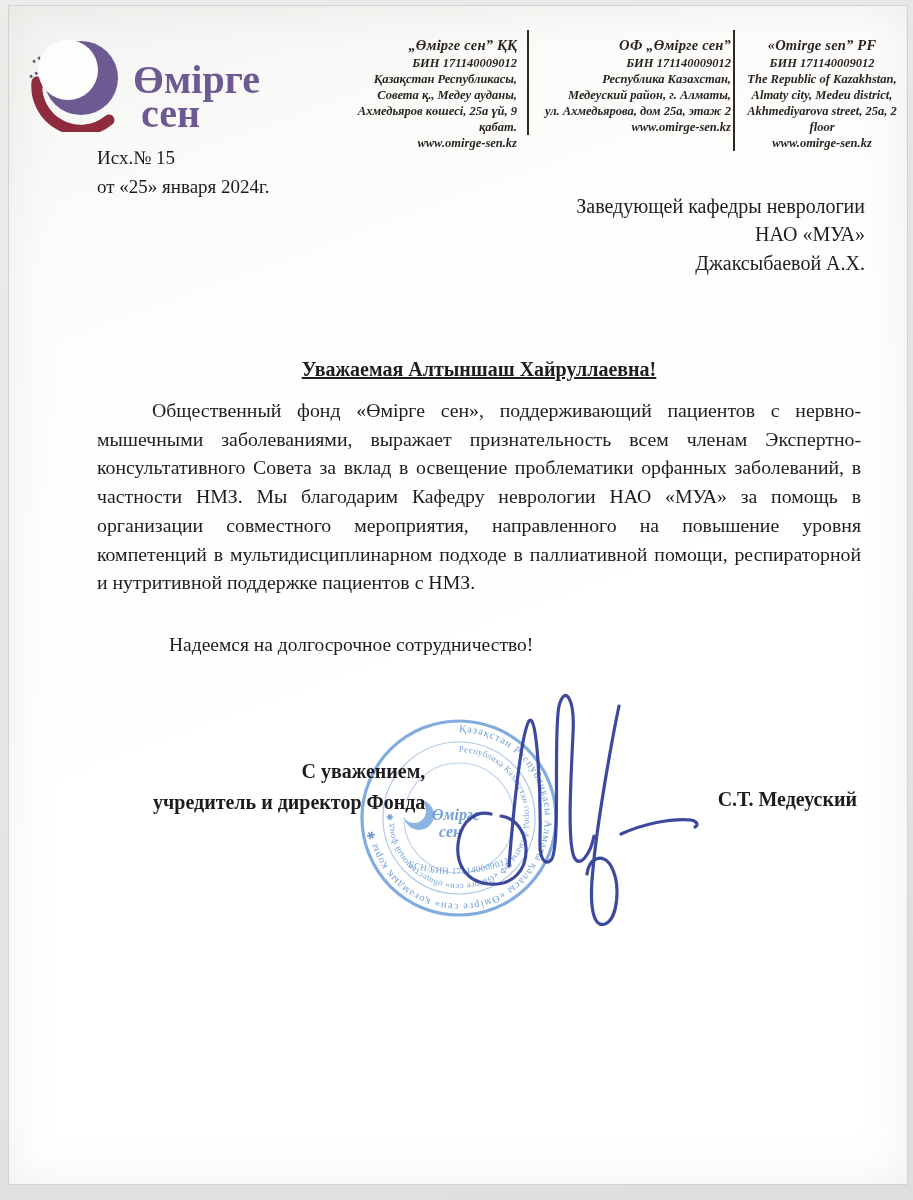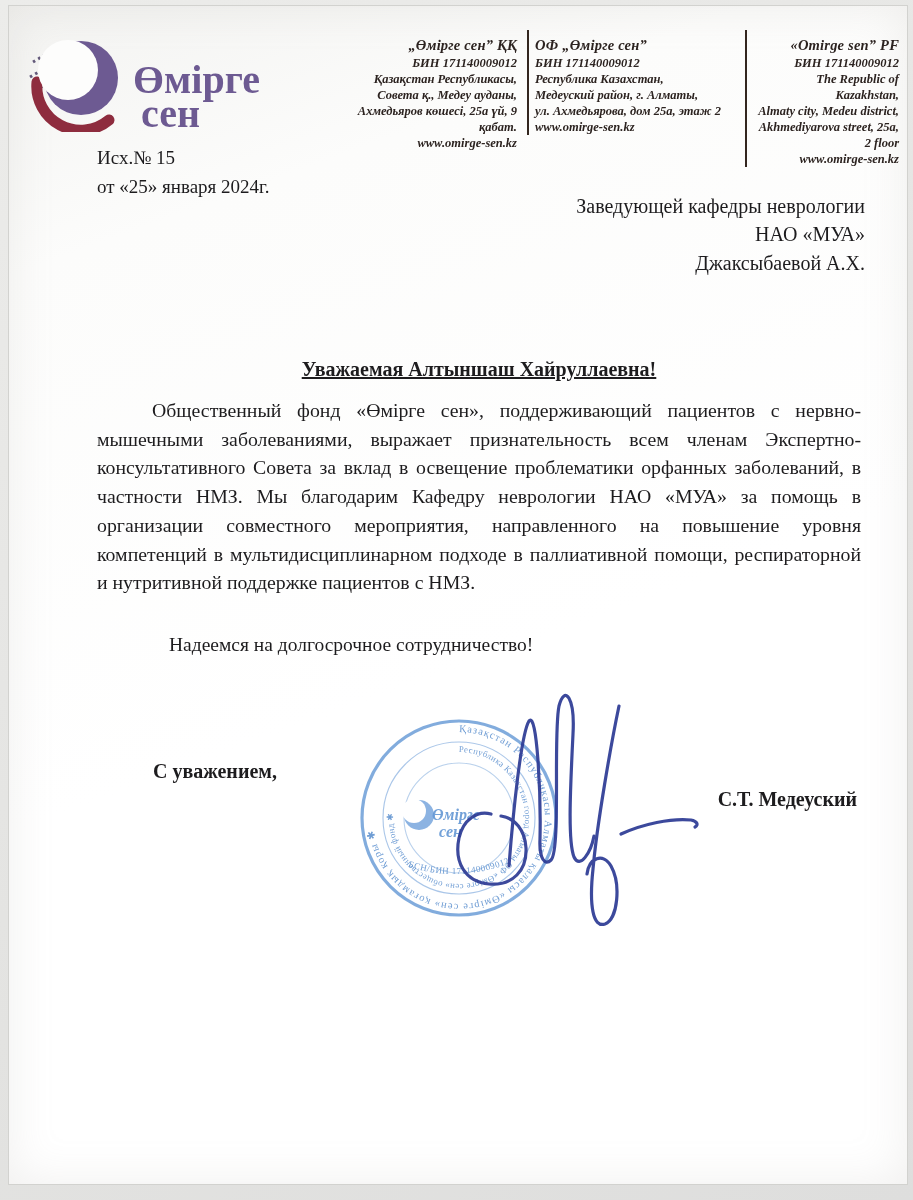--- a/index.html
+++ b/index.html
@@ -14,22 +14,22 @@
     background:linear-gradient(160deg,#f3f3f1 0%,#fcfcfb 18%,#ffffff 55%);
     border:1px solid #d2d2cf;
     box-shadow:inset 0 0 45px rgba(170,168,160,.18);
   }
   
   .org-header{position:absolute;top:24px;left:20px;right:8px;display:flex;align-items:flex-start;}
   .logo-wrap{width:300px;flex:0 0 300px;}
   .org-col{font-weight:bold;font-style:italic;font-size:12.5px;line-height:1.28;color:#2c2320;padding-top:6px;}
   .org-col .org-title{font-size:14.5px;font-style:italic;letter-spacing:.2px;}
   .col1{flex:0 0 188px;text-align:right;padding-right:10px;}
-  .col2{flex:0 0 196px;text-align:left;border-left:2px solid #33261f;padding-left:6px;padding-right:14px;min-height:98px;}
-  .col3{flex:1;text-align:right;border-left:2px solid #33261f;padding-left:10px;min-height:98px;}
+  .col2{flex:0 0 196px;text-align:right;border-left:2px solid #33261f;padding-left:6px;padding-right:2px;min-height:98px;}
+  .col3{flex:1;text-align:center;border-left:2px solid #33261f;padding-left:10px;min-height:98px;}
   
   .ref{position:absolute;left:88px;top:138px;font-size:19px;line-height:1.5;}
   .recipient{position:absolute;right:42px;top:186px;text-align:right;font-weight:normal;font-size:20px;line-height:1.42;}
   
   .salutation{position:absolute;left:90px;right:48px;top:352px;text-align:center;font-weight:bold;font-size:20px;text-decoration:underline;}
   .body-par{position:absolute;left:88px;right:46px;top:390px;font-size:19.8px;line-height:1.45;text-align:justify;text-indent:55px;}
   .hope{position:absolute;left:160px;top:628px;font-size:19.5px;}
   .closing{position:absolute;left:144px;top:750px;font-weight:bold;font-size:20px;line-height:1.55;text-align:right;}
   .sig-name{position:absolute;right:50px;top:782px;font-weight:bold;font-size:20px;}
   
@@ -101,20 +101,21 @@
     <div>НАО «МУА»</div>
     <div>Джаксыбаевой А.Х.</div>
   </div>
 
   <div class="salutation">Уважаемая Алтыншаш Хайруллаевна!</div>
   <div class="body-par">Общественный фонд «Өмірге сен», поддерживающий пациентов с нервно-мышечными заболеваниями, выражает признательность всем членам Экспертно-консультативного Совета за вклад в освещение проблематики орфанных заболеваний, в частности НМЗ. Мы благодарим Кафедру неврологии НАО «МУА» за помощь в организации совместного мероприятия, направленного на повышение уровня компетенций в мультидисциплинарном подходе в паллиативной помощи, респираторной и нутритивной поддержке пациентов с НМЗ.</div>
   <div class="hope">Надеемся на долгосрочное сотрудничество!</div>
 
   <div class="closing">
     <div>С уважением,</div>
+    <div>учредитель и директор Фонда</div>
   </div>
   <div class="sig-name">С.Т. Медеуский</div>
 
   <svg class="overlay" viewBox="0 0 380 270">
     <defs>
       <path id="ringOuter" d="M 128,58 a 86,86 0 1 1 -0.1,0"></path>
       <path id="ringInner" d="M 128,78 a 66,66 0 1 1 -0.1,0"></path>
       <path id="binArc" d="M 70,190 Q 128,212 186,186"></path>
     </defs>
 

